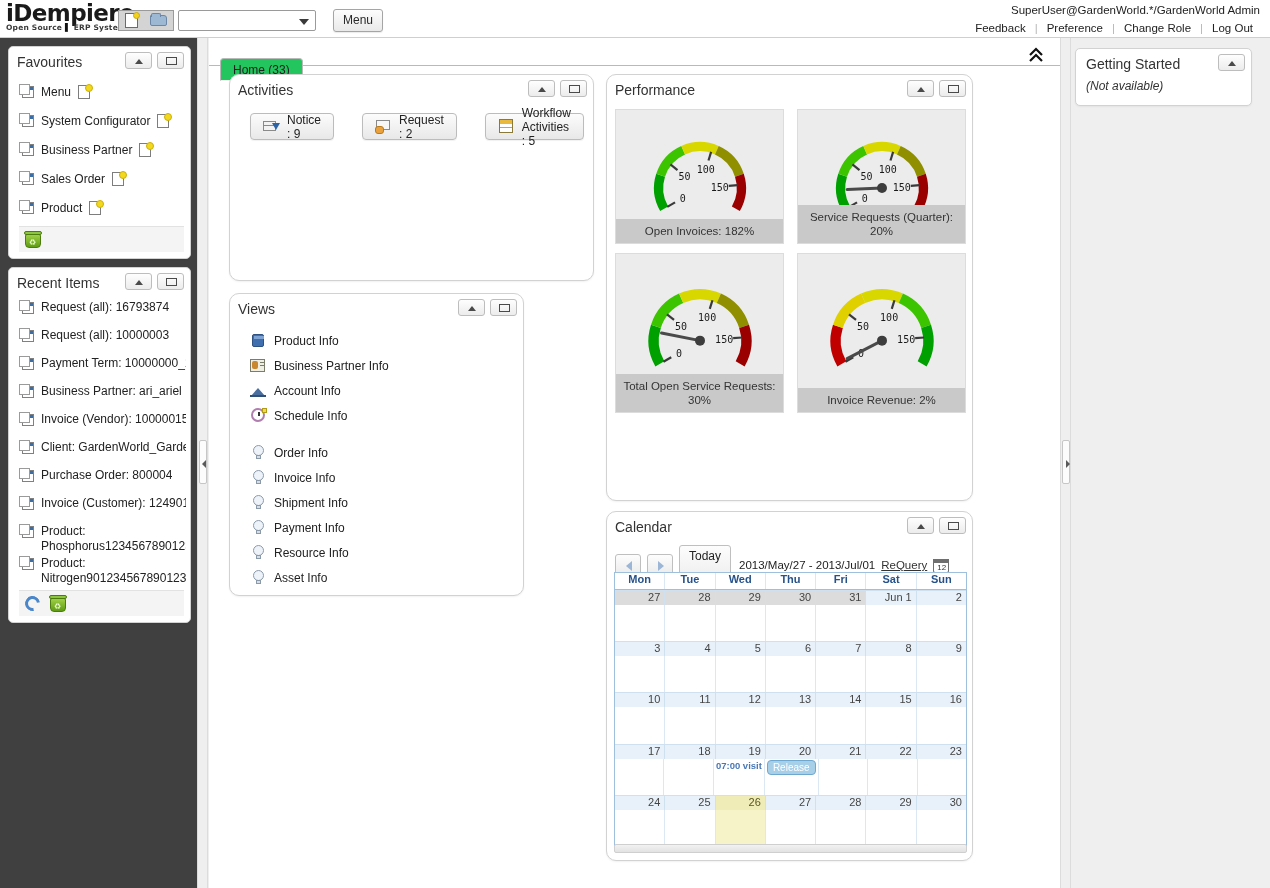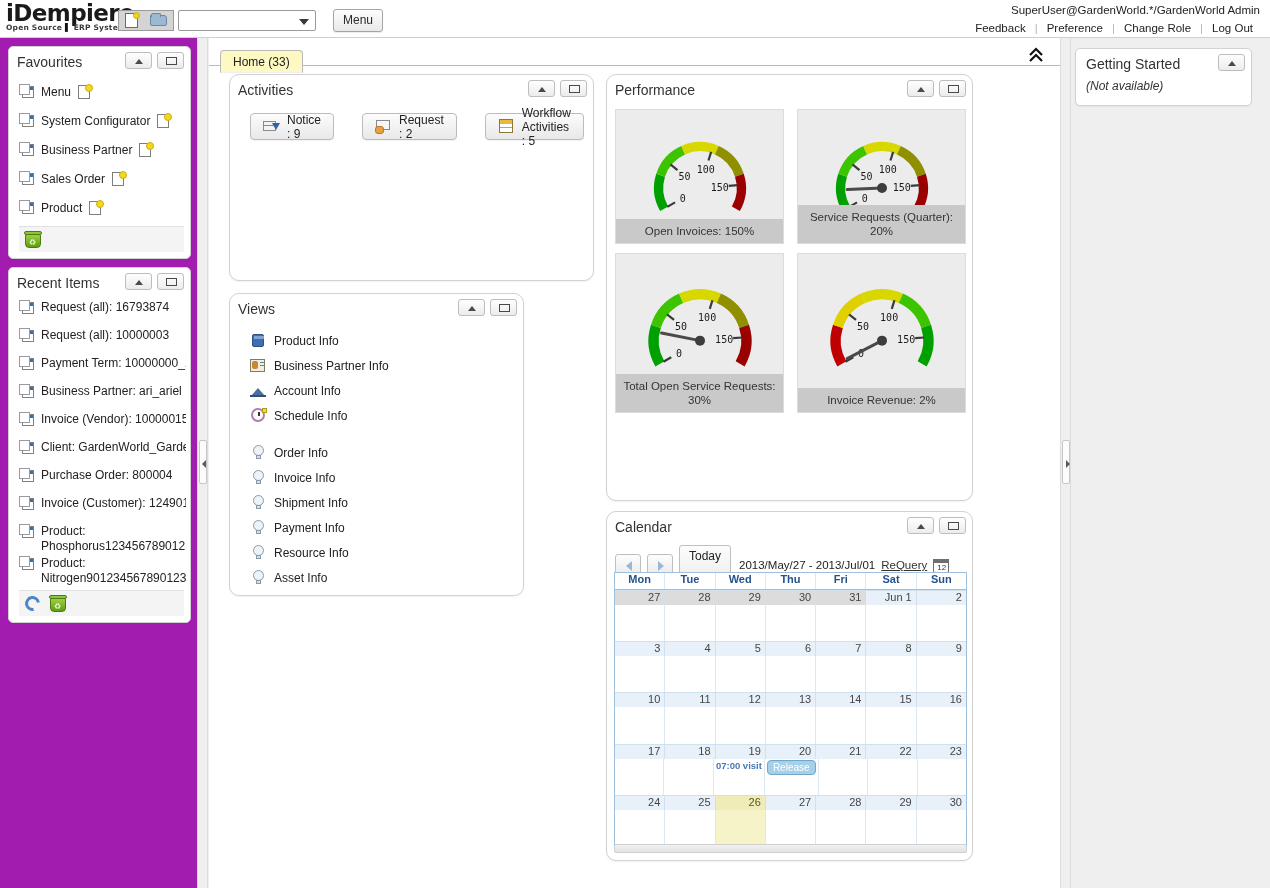--- a/index.html
+++ b/index.html
@@ -93,21 +93,21 @@
 
   
   #workspace {
     position:absolute; left:0; top:38px; width:1270px; height:850px;
     background: #efefef;
   }
 
   
   #left-panel {
     position:absolute; left:0; top:0; width:197px; height:850px;
-    background:#a21caf;
+    background:#404040;
   }
   .side-box {
     margin: 8px 6px 0 8px;
     background:#fff;
     border:1px solid #d2d2d2;
     border-radius:5px;
     box-shadow: 0 1px 2px rgba(0,0,0,.05);
   }
   .box-head {
     position:relative; height:30px; padding: 7px 0 0 8px;
@@ -219,23 +219,23 @@
   
   #center {
     position:absolute; left:209px; top:0; width:851px; height:850px;
     background:#ffffff;
   }
   #tabbar {
     position:absolute; left:0; top:4px; width:851px; height:24px;
     border-bottom:1px solid #b9b9b9; background:#ffffff;
   }
   #tab-home {
-    position:absolute; left:11px; top:8px; height:23px;
+    position:absolute; left:11px; top:16px; height:23px;
     padding:4px 12px 0 12px;
-    background:#fef9c3;
+    background:#22c55e;
     border:1px solid #b9b9b9; border-bottom:1px solid #f0f0f0;
     border-radius:4px 4px 0 0;
     font-size:12px; color:#222; cursor:pointer;
   }
   #collapse-all{
     position:absolute; right:14px; top:4px; width:20px;height:18px; cursor:pointer;
   }
   #collapse-all svg{ display:block; }
 
   .card {
@@ -776,21 +776,21 @@
               <path d="M118.74859974957707 57.78521825875241 A46 46 0 0 1 114.83716857408419 94.99999999999997 L106.86973485926737 90.39999999999998 A36.800000000000004 36.800000000000004 0 0 0 109.99887979966165 60.628174607001924 Z" fill="#9a0000"></path>
               <line x1="42.26423973694821" y1="90.9" x2="50.05846837100816" y2="86.4" stroke="#3a3a3a" stroke-width="2.2"></line>
               <text x="57.85269700506811" y="85.9" font-size="10" font-family="DejaVu Sans Mono, monospace" fill="#1a1a1a" text-anchor="middle">0</text>
               <line x1="45.446769962708466" y1="48.432085489739876" x2="52.48325330492074" y2="54.043493706468475" stroke="#3a3a3a" stroke-width="2.2"></line>
               <text x="59.519736647133" y="63.65490192319707" font-size="10" font-family="DejaVu Sans Mono, monospace" fill="#1a1a1a" text-anchor="middle">50</text>
               <line x1="86.14174559273215" y1="35.87934794128387" x2="83.48894902303402" y2="44.479503193359136" stroke="#3a3a3a" stroke-width="2.2"></line>
               <text x="80.83615245333588" y="57.079658445434404" font-size="10" font-family="DejaVu Sans Mono, monospace" fill="#1a1a1a" text-anchor="middle">100</text>
               <line x1="112.69430353344862" y1="69.17520246243315" x2="103.71946935881799" y2="69.84777330471097" stroke="#3a3a3a" stroke-width="2.2"></line>
               <text x="94.74463518418737" y="74.52034414698879" font-size="10" font-family="DejaVu Sans Mono, monospace" fill="#1a1a1a" text-anchor="middle">150</text>
             </svg></div>
-        <div class="gauge-label">Open Invoices: 150%</div>
+        <div class="gauge-label">Open Invoices: 182%</div>
       </div>
       <div class="gauge-cell" style="left:190px; top:34px; width:169px; height:135px;">
         <div class="gauge-svg" id="g1"><svg width="150" height="100" viewBox="0 0 150 100">
               <path d="M35.16283142591582 95 A46 46 0 0 1 31.25140025042294 57.78521825875241 L40.00112020033835 60.628174607001924 A36.800000000000004 36.800000000000004 0 0 0 43.130265140732654 90.4 Z" fill="#00a000"></path>
               <path d="M31.25140025042294 57.78521825875241 A46 46 0 0 1 56.2901144185132 29.976908948440354 L60.032091534810554 38.38152715875228 A36.800000000000004 36.800000000000004 0 0 0 40.00112020033835 60.628174607001924 Z" fill="#3dc400"></path>
               <path d="M56.2901144185132 29.976908948440354 A46 46 0 0 1 93.70988558148683 29.976908948440368 L89.96790846518947 38.38152715875229 A36.800000000000004 36.800000000000004 0 0 0 60.032091534810554 38.38152715875228 Z" fill="#d8d800"></path>
               <path d="M93.70988558148683 29.976908948440368 A46 46 0 0 1 118.74859974957707 57.78521825875241 L109.99887979966165 60.628174607001924 A36.800000000000004 36.800000000000004 0 0 0 89.96790846518947 38.38152715875229 Z" fill="#8f8f00"></path>
               <path d="M118.74859974957707 57.78521825875241 A46 46 0 0 1 114.83716857408419 94.99999999999997 L106.86973485926737 90.39999999999998 A36.800000000000004 36.800000000000004 0 0 0 109.99887979966165 60.628174607001924 Z" fill="#9a0000"></path>
               <line x1="42.26423973694821" y1="90.9" x2="50.05846837100816" y2="86.4" stroke="#3a3a3a" stroke-width="2.2"></line>
               <text x="57.85269700506811" y="85.9" font-size="10" font-family="DejaVu Sans Mono, monospace" fill="#1a1a1a" text-anchor="middle">0</text>

